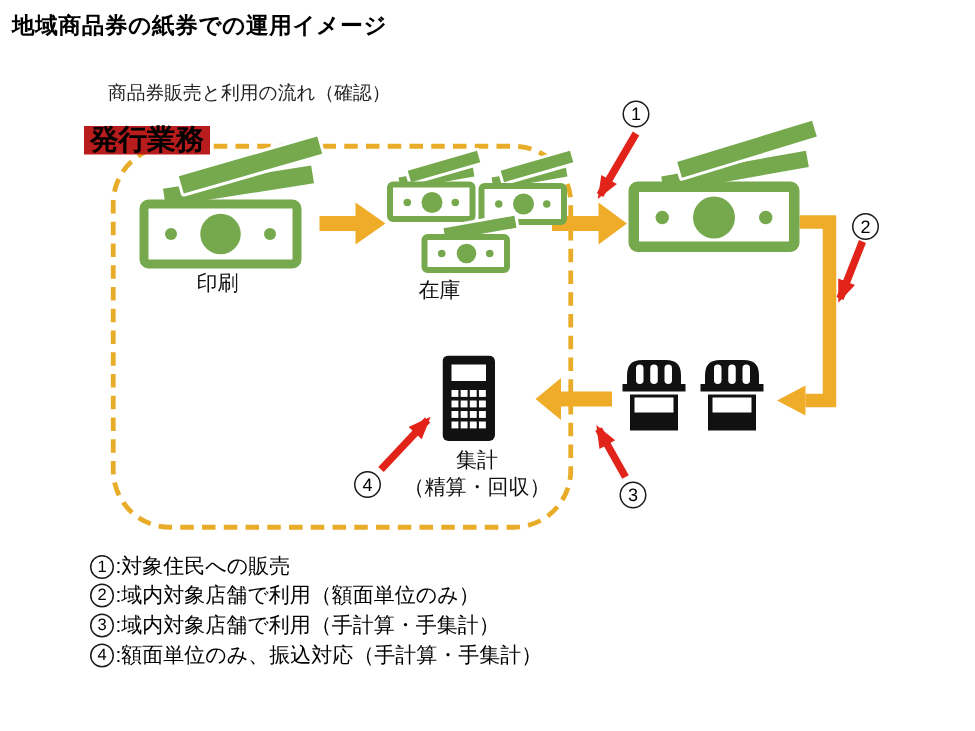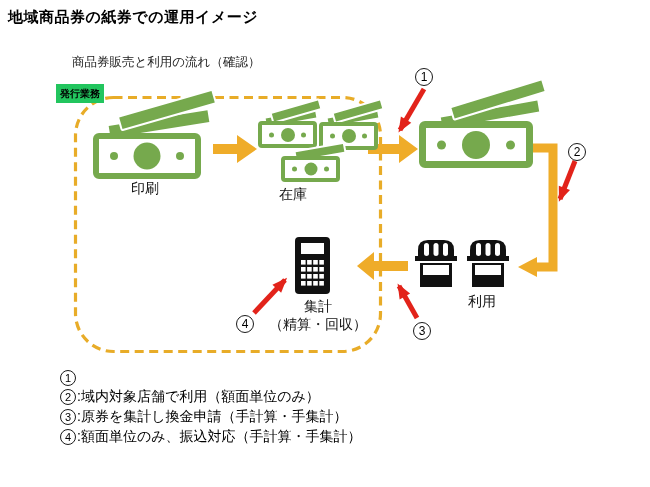--- a/index.html
+++ b/index.html
@@ -5,21 +5,21 @@
   html,body{margin:0;padding:0;}
   body{
     width:650px;height:487px;position:relative;background:#ffffff;
     font-family:"Liberation Sans","DejaVu Sans",sans-serif;color:#000;
     overflow:hidden;
   }
   .abs{position:absolute;}
   
   .title{left:8px;top:8px;font-size:15px;font-weight:bold;letter-spacing:.5px;}
   .subtitle{left:72px;top:54px;font-size:12.5px;color:#222;}
-  .boxlabel{left:56px;top:84px;font-size:10px;font-weight:bold;background:#22c55e;
+  .boxlabel{left:56px;top:84px;font-size:19px;font-weight:bold;background:#b91c1c;
             padding:0 4px;line-height:19px;z-index:4;}
   .nodelabel{font-size:14px;text-align:center;width:110px;line-height:18px;z-index:3;color:#111;}
   
   .note{position:absolute;background:#fff;border:6px solid #76A94D;border-radius:6px;}
   .note .cc{position:absolute;left:50%;top:50%;transform:translate(-50%,-50%);
             background:#76A94D;border-radius:50%;}
   .note .dot{position:absolute;top:50%;transform:translateY(-50%);
              background:#76A94D;border-radius:50%;}
   .fan{position:absolute;background:#76A94D;border:2px solid #fff;border-radius:2px;}
   .grp{position:absolute;z-index:2;}
@@ -129,21 +129,20 @@
 <svg class="icon-svg" style="left:465px;top:237px;" width="46" height="51" viewBox="0 0 46 51">
   <path d="M5,20 V13 Q5,3 15,3 H31 Q41,3 41,13 V20 Z" fill="#111"></path>
   <rect x="11" y="6" width="5" height="13" rx="2.5" fill="#fff"></rect>
   <rect x="20.5" y="6" width="5" height="13" rx="2.5" fill="#fff"></rect>
   <rect x="30" y="6" width="5" height="13" rx="2.5" fill="#fff"></rect>
   <rect x="2" y="19" width="42" height="5" fill="#111"></rect>
   <rect x="7" y="26" width="32" height="24" fill="#111"></rect>
   <rect x="10" y="28" width="26" height="10" fill="#fff"></rect>
 </svg>
 <div class="abs nodelabel" style="left:427px;top:292px;">
-  <div>利用</div>
 </div>
 
 <svg class="icon-svg" style="left:295px;top:237px;" width="35" height="57" viewBox="0 0 35 57">
   <rect x="0" y="0" width="35" height="57" rx="4" fill="#111"></rect>
   <rect x="6" y="6" width="23" height="11" fill="#fff"></rect>
   <g fill="#fff">
     <rect x="6" y="23" width="4.6" height="4.6"></rect>
       <rect x="12.1" y="23" width="4.6" height="4.6"></rect>
       <rect x="18.2" y="23" width="4.6" height="4.6"></rect>
       <rect x="24.3" y="23" width="4.6" height="4.6"></rect>
@@ -167,26 +166,27 @@
 </div>
 
 <div class="callout" style="left:415px;top:67px;"><span class="circ">1</span></div>
 <div class="callout" style="left:568px;top:142px;"><span class="circ">2</span></div>
 <div class="callout" style="left:413px;top:321px;"><span class="circ">3</span></div>
 <div class="callout" style="left:236px;top:314px;"><span class="circ">4</span></div>
 
 <div class="abs notes">
   <div class="note-line">
     <span class="circ">1</span>
+      <span>:対象住民への販売</span>
   </div>
   <div class="note-line">
     <span class="circ">2</span>
       <span>:域内対象店舗で利用（額面単位のみ）</span>
   </div>
   <div class="note-line">
     <span class="circ">3</span>
-      <span>:原券を集計し換金申請（手計算・手集計）</span>
+      <span>:域内対象店舗で利用（手計算・手集計）</span>
   </div>
   <div class="note-line">
     <span class="circ">4</span>
       <span>:額面単位のみ、振込対応（手計算・手集計）</span>
   </div>
 </div>
 
 </body></html>

